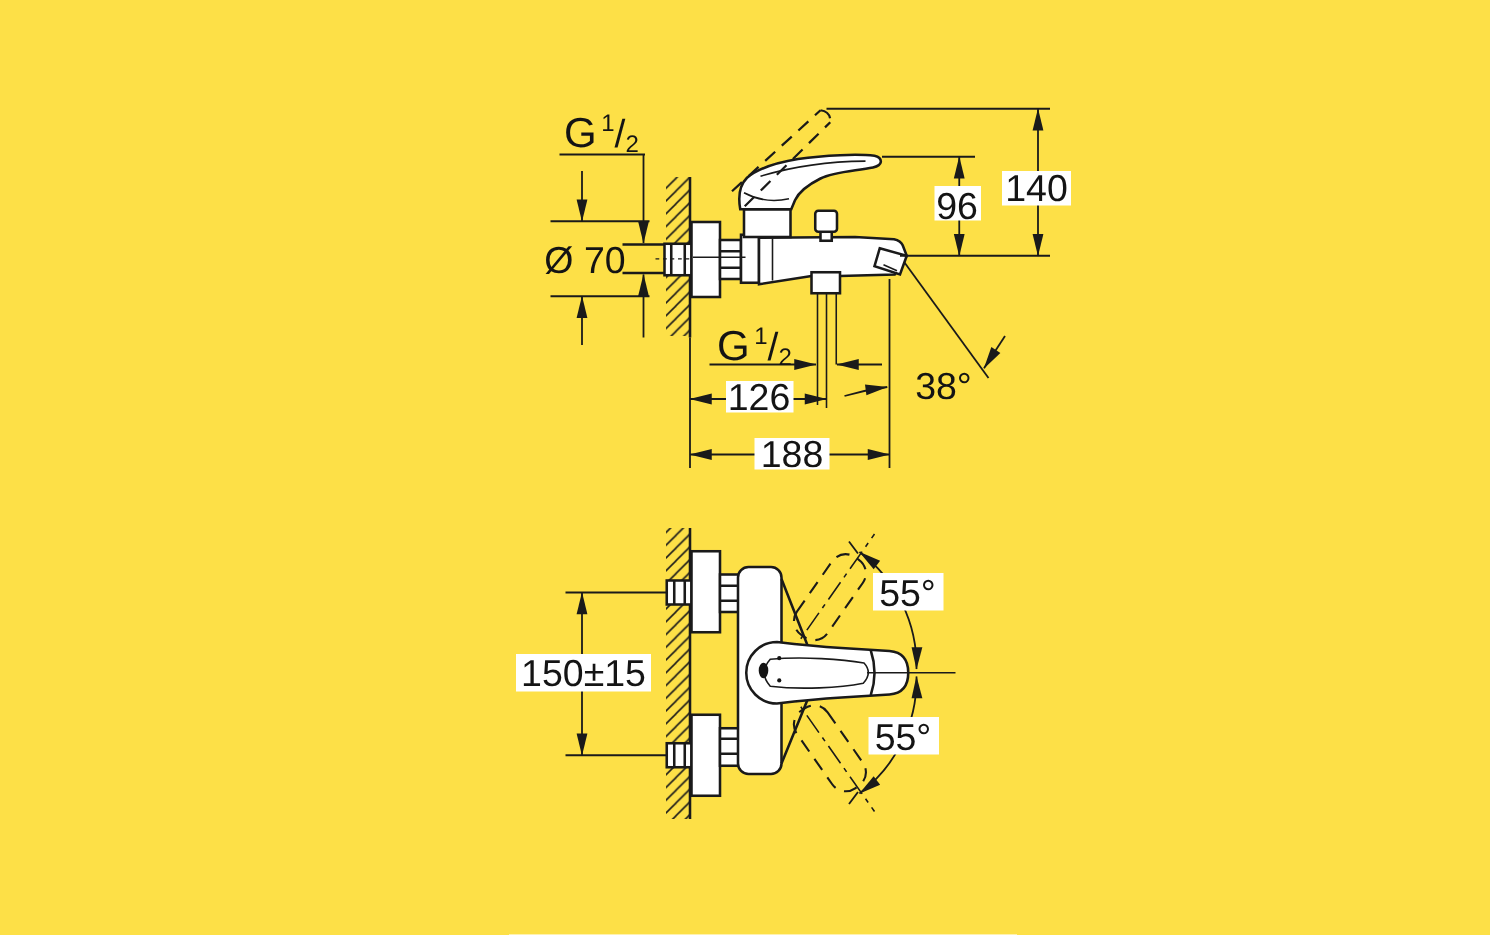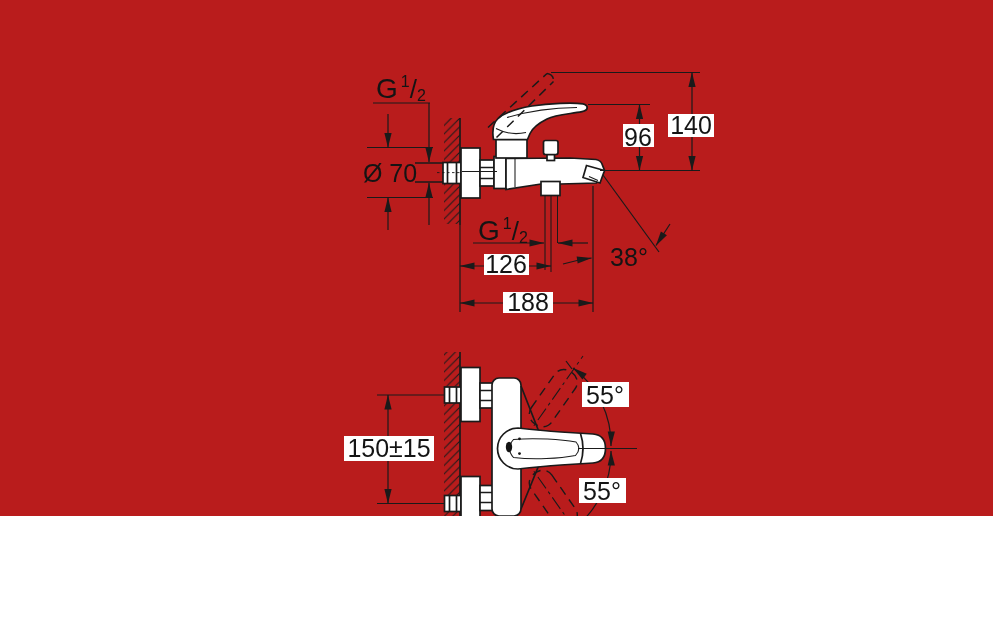--- a/index.html
+++ b/index.html
@@ -1,16 +1,16 @@
 <!DOCTYPE html>
 <html><head>
 <meta charset="utf-8">
 <style>
   html,body{margin:0;padding:0;background:#ffffff;}
-  .stage{position:relative;width:993px;height:516px;background:#b91c1c;overflow:hidden;
+  .stage{position:relative;width:993px;height:623px;background:#fde047;overflow:hidden;
          font-family:"Liberation Sans",sans-serif;}
   svg{display:block}
   .part{stroke:#1a1a1a;stroke-width:1.7;fill:none}
   .partw{stroke:#1a1a1a;stroke-width:1.7;fill:#ffffff}
   .dim{stroke:#1a1a1a;stroke-width:1.2;fill:none}
   .thin{stroke:#1a1a1a;stroke-width:1.05;fill:none}
   .dsh{stroke:#1a1a1a;stroke-width:1.5;fill:none;stroke-dasharray:9,6}
   .dshw{stroke:#1a1a1a;stroke-width:1.4;fill:none;stroke-dasharray:9,6}
   .cline{stroke:#1a1a1a;stroke-width:1.05;fill:none;stroke-dasharray:14,4,3,4}
   .dots{stroke:#1a1a1a;stroke-width:0.9;fill:none;stroke-dasharray:2.5,2.5}

